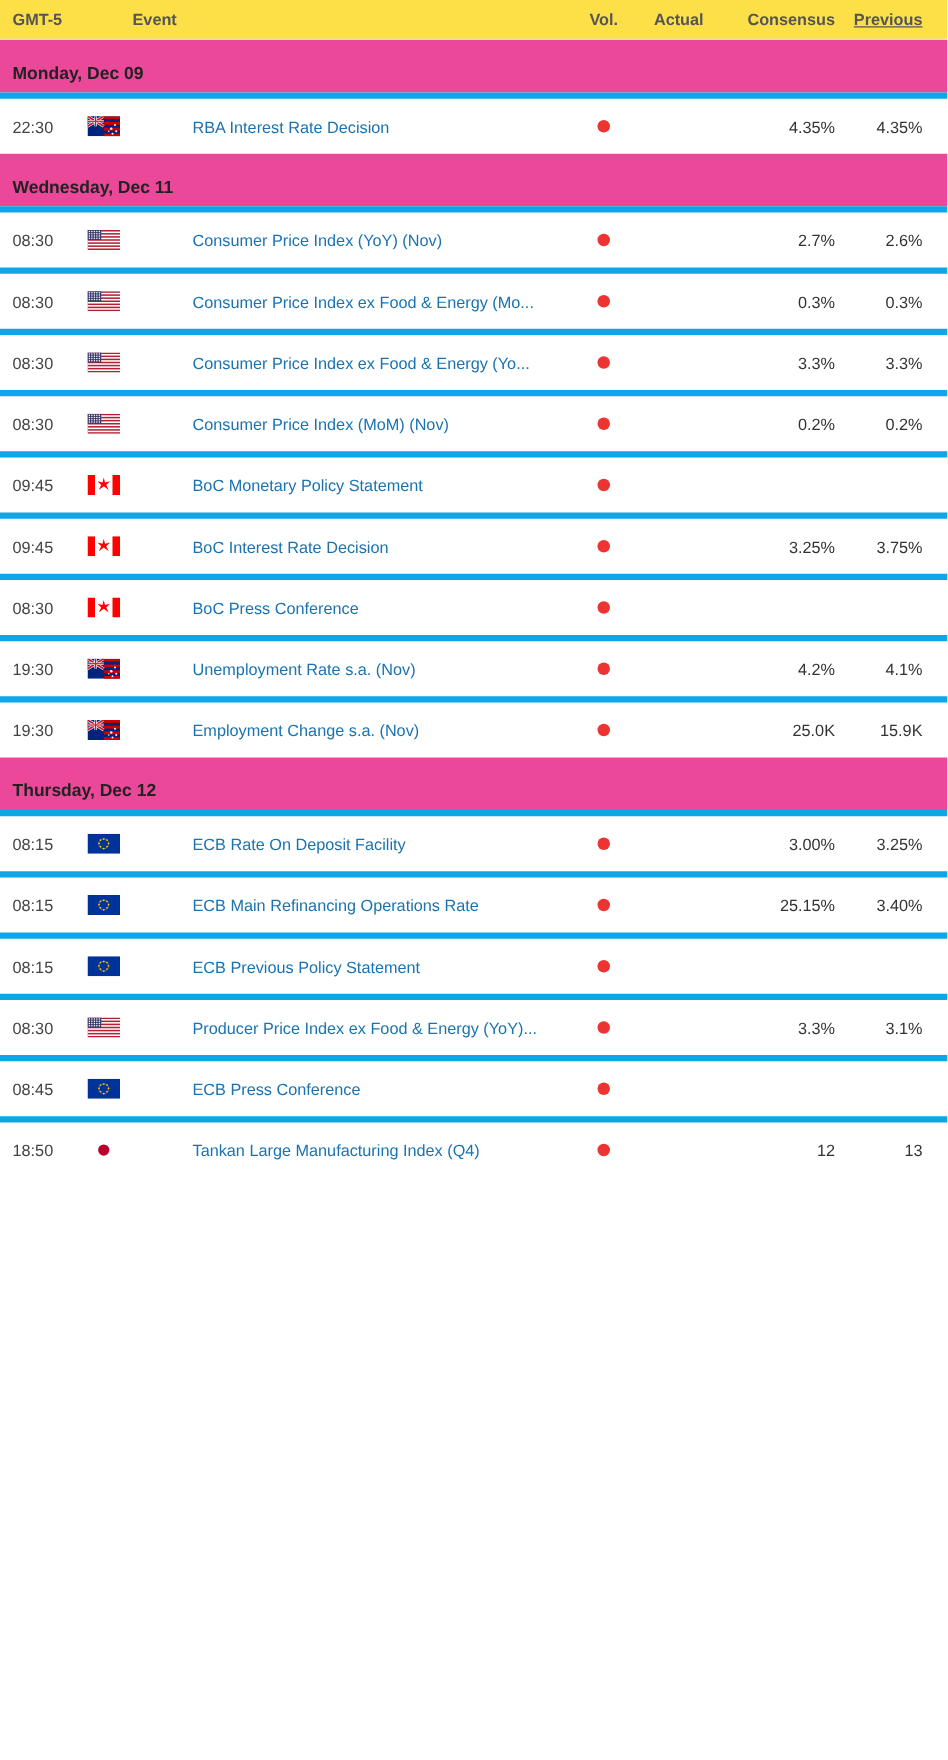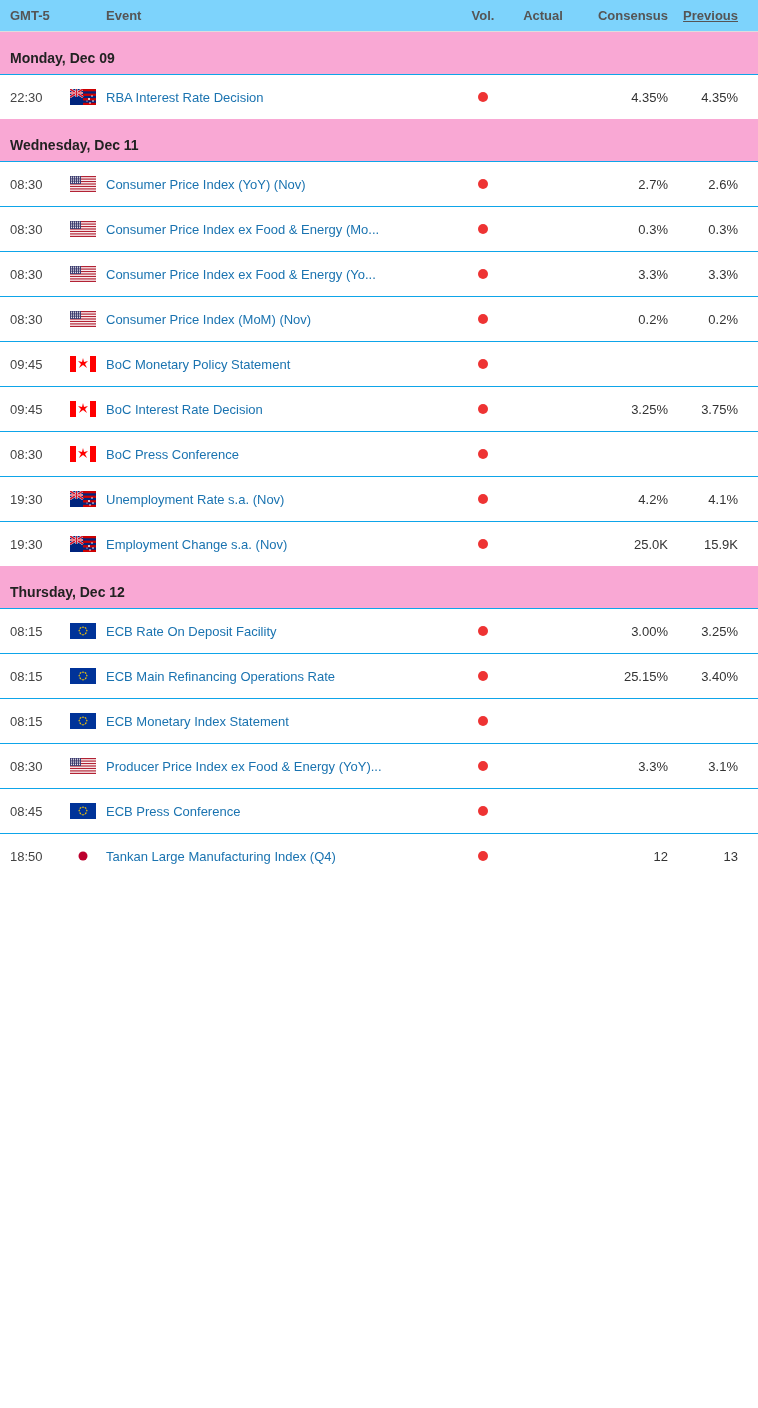--- a/index.html
+++ b/index.html
@@ -8,64 +8,65 @@
       font-size: 13px;
       background: #fff;
       color: #333;
       width: 758px;
     }
     .header-row {
       display: flex;
       align-items: center;
       padding: 8px 10px;
       border-bottom: 1px solid #ddd;
-      background: #7dd3fc;
+      background: #fde047;
       font-weight: bold;
       font-size: 13px;
       color: #555;
     }
     .col-time { width: 60px; flex-shrink: 0; }
     .col-flag { width: 36px; flex-shrink: 0; }
     .col-event { flex: 1; }
     .col-vol { width: 50px; flex-shrink: 0; text-align: center; }
     .col-actual { width: 70px; flex-shrink: 0; text-align: center; }
     .col-consensus { width: 90px; flex-shrink: 0; text-align: right; }
     .col-previous { width: 80px; flex-shrink: 0; text-align: right; padding-right: 10px; text-decoration: underline; }
 
     .day-header {
       padding: 18px 10px 8px 10px;
       font-weight: bold;
       font-size: 14px;
       color: #222;
-      background: #f9a8d4;
+      background: #ec4899;
     }
     .event-row {
       display: flex;
       align-items: center;
       padding: 14px 10px;
-      border-top: 1px solid #0ea5e9;
+      border-top: 5px solid #0ea5e9;
     }
     .event-row:first-of-type { border-top: 1px solid #ddd; }
     .event-time {
       width: 60px;
       flex-shrink: 0;
       color: #444;
       font-size: 13px;
     }
     .event-flag {
       width: 36px;
       flex-shrink: 0;
       display: flex;
       align-items: center;
     }
     .event-name {
       flex: 1;
       color: #1a73b0;
       font-size: 13px;
       cursor: pointer;
+      margin-left: 48px;
     }
     .event-vol {
       width: 50px;
       flex-shrink: 0;
       display: flex;
       justify-content: center;
       align-items: center;
     }
     .event-actual {
       width: 70px;
@@ -517,21 +518,21 @@
       <circle cx="13" cy="4.2" r="0.7" fill="#FFCC00"></circle>
       <circle cx="15.6" cy="5" r="0.7" fill="#FFCC00"></circle>
       <circle cx="16.8" cy="7.6" r="0.7" fill="#FFCC00"></circle>
       <circle cx="15.6" cy="10.2" r="0.7" fill="#FFCC00"></circle>
       <circle cx="13" cy="11.8" r="0.7" fill="#FFCC00"></circle>
       <circle cx="10.4" cy="10.2" r="0.7" fill="#FFCC00"></circle>
       <circle cx="9.2" cy="7.6" r="0.7" fill="#FFCC00"></circle>
       <circle cx="10.4" cy="5" r="0.7" fill="#FFCC00"></circle>
     </svg>
       </div>
-      <div class="event-name">ECB Monetary Index Statement</div>
+      <div class="event-name">ECB Previous Policy Statement</div>
       <div class="event-vol">
         <span class="red-dot"></span>
       </div>
       <div class="event-actual"></div>
       <div class="event-consensus"></div>
       <div class="event-previous"></div>
     </div>
     <div class="event-row">
       <div class="event-time">08:30</div>
       <div class="event-flag">

